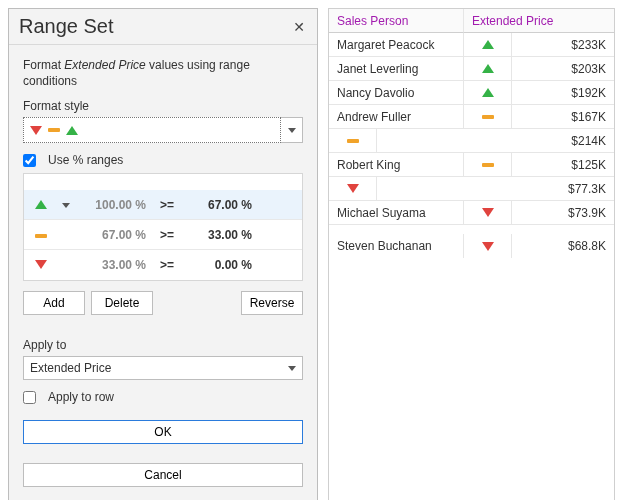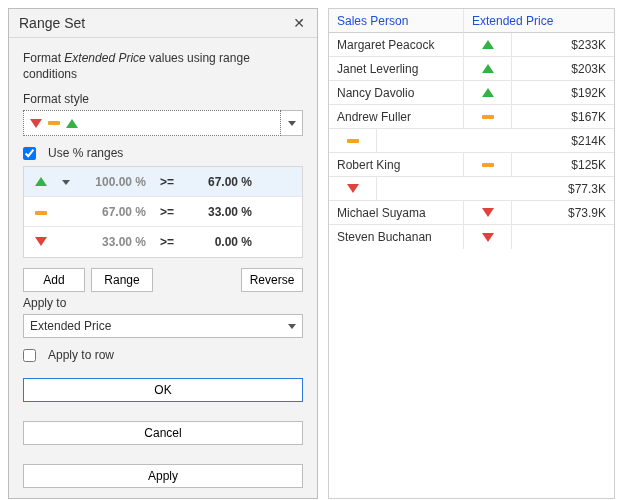--- a/index.html
+++ b/index.html
@@ -19,21 +19,21 @@
     background: #f3f3f3;
     border: 1px solid #bdbdbd;
     padding: 0;
   }
   .dialog-header {
     display: flex;
     align-items: center;
     padding: 6px 8px 6px 10px;
     border-bottom: 1px solid #d9d9d9;
   }
-  .dialog-title { font-size: 14px; flex: 1; color:#333; }
+  .dialog-title { font-size: 20px; flex: 1; color:#333; }
   .close-btn { font-size: 14px; color:#444; cursor:pointer; padding:0 4px; }
   .dialog-body { padding: 12px 14px 10px 14px; }
   .desc { margin-bottom: 10px; line-height: 1.35; }
   .desc em { font-style: italic; }
   .section-label { margin: 4px 0 4px 0; }
   .style-row { display:flex; }
   .style-select {
     flex:1;
     height: 26px;
     background:#fff;
@@ -61,21 +61,21 @@
   }
   .range-row {
     display:grid;
     grid-template-columns: 34px 20px 72px 34px 72px;
     align-items:center;
     height:30px;
     border-bottom:1px solid #e8e8e8;
     font-weight:600;
   }
   .range-row:last-child { border-bottom:none; }
-  .range-row.sel { background:#eaf3fc; }
+  .range-row.sel { background:#eaf3fc;margin-top:16px; }
   .cell { padding: 0 4px; text-align:right; }
   .cell.icon { text-align:center; }
   .cell.caret { color:#666; font-size:10px; text-align:left; }
   .cell.op { text-align:center; font-weight:600; }
   .cell.from { color:#8a8a8a; }
   .btn-row { display:flex; gap:6px; margin-top:10px; }
   .btn {
     height:24px;
     min-width:62px;
     background:#fff;
@@ -116,25 +116,25 @@
   }
   .dt-header, .dt-row { display:flex; }
   .dt-header > div, .dt-row > div {
     border-right:1px solid #e6e6e6;
     border-bottom:1px solid #e6e6e6;
     padding: 4px 8px;
     height:24px;
     display:flex;
     align-items:center;
   }
-  .dt-header > div { background:#fafafa; color:#1d4ed8; border-bottom:1px solid #cfcfcf;text-align:center; }
+  .dt-header > div { background:#fafafa; color:#a21caf; border-bottom:1px solid #cfcfcf;text-align:center; }
   .col-name { width:135px; }
   .col-icon { width:48px; justify-content:center; }
   .col-val  { flex:1; justify-content:flex-end; border-right:none !important; }
-  .dt-row:last-child > div { border-bottom:none; }
+  .dt-row:last-child > div { border-bottom:none;margin-top:9px; }
   .dt-header .col-merge { flex:1; border-right:none; }
 </style>
 </head>
 <body>
 
 <div class="layout">
 
   <div class="dialog">
     <div class="dialog-header">
       <div class="dialog-title">Range Set</div>
@@ -181,26 +181,26 @@
             <div class="cell icon"><span class="tri down"></span></div>
             <div class="cell caret"></div>
             <div class="cell from">33.00 %</div>
             <div class="cell op">&gt;=</div>
             <div class="cell">0.00 %</div>
           </div>
         </div>
 
       <div class="btn-row">
         <button class="btn">Add</button>
-        <button class="btn">Range</button>
+        <button class="btn">Delete</button>
         <span class="spacer"></span>
         <button class="btn">Reverse</button>
       </div>
 
-      <div class="section-label" style="margin-top:4px">Apply to</div>
+      <div class="section-label" style="margin-top:23px">Apply to</div>
       <div class="applyto-select">
         <span>Extended Price</span>
         <span class="caret-down"></span>
       </div>
 
       <label class="check-row">
         <input type="checkbox" id="rowcheck" style="">
         <span>Apply to row</span>
       </label>
 
@@ -270,16 +270,17 @@
           <div class="col-icon">
             <span class="tri down"></span>
           </div>
           <div class="col-val">$73.9K</div>
         </div>
         <div class="dt-row">
           <div class="col-name">Steven Buchanan</div>
           <div class="col-icon">
             <span class="tri down"></span>
           </div>
+          <div class="col-val">$68.8K</div>
         </div>
       </div>
   </div>
 </div>
 
 </body></html>

